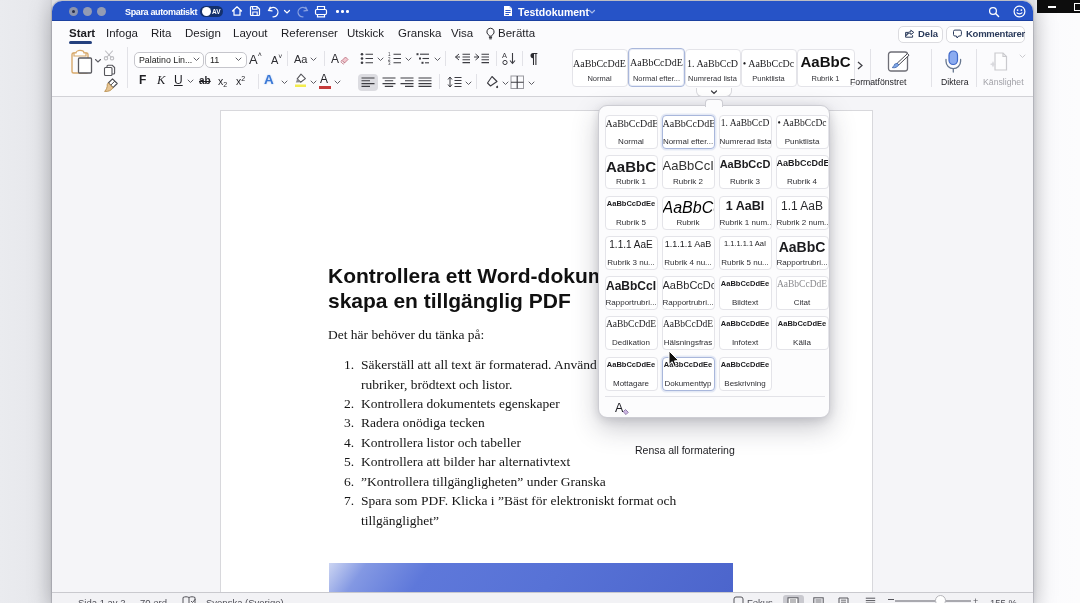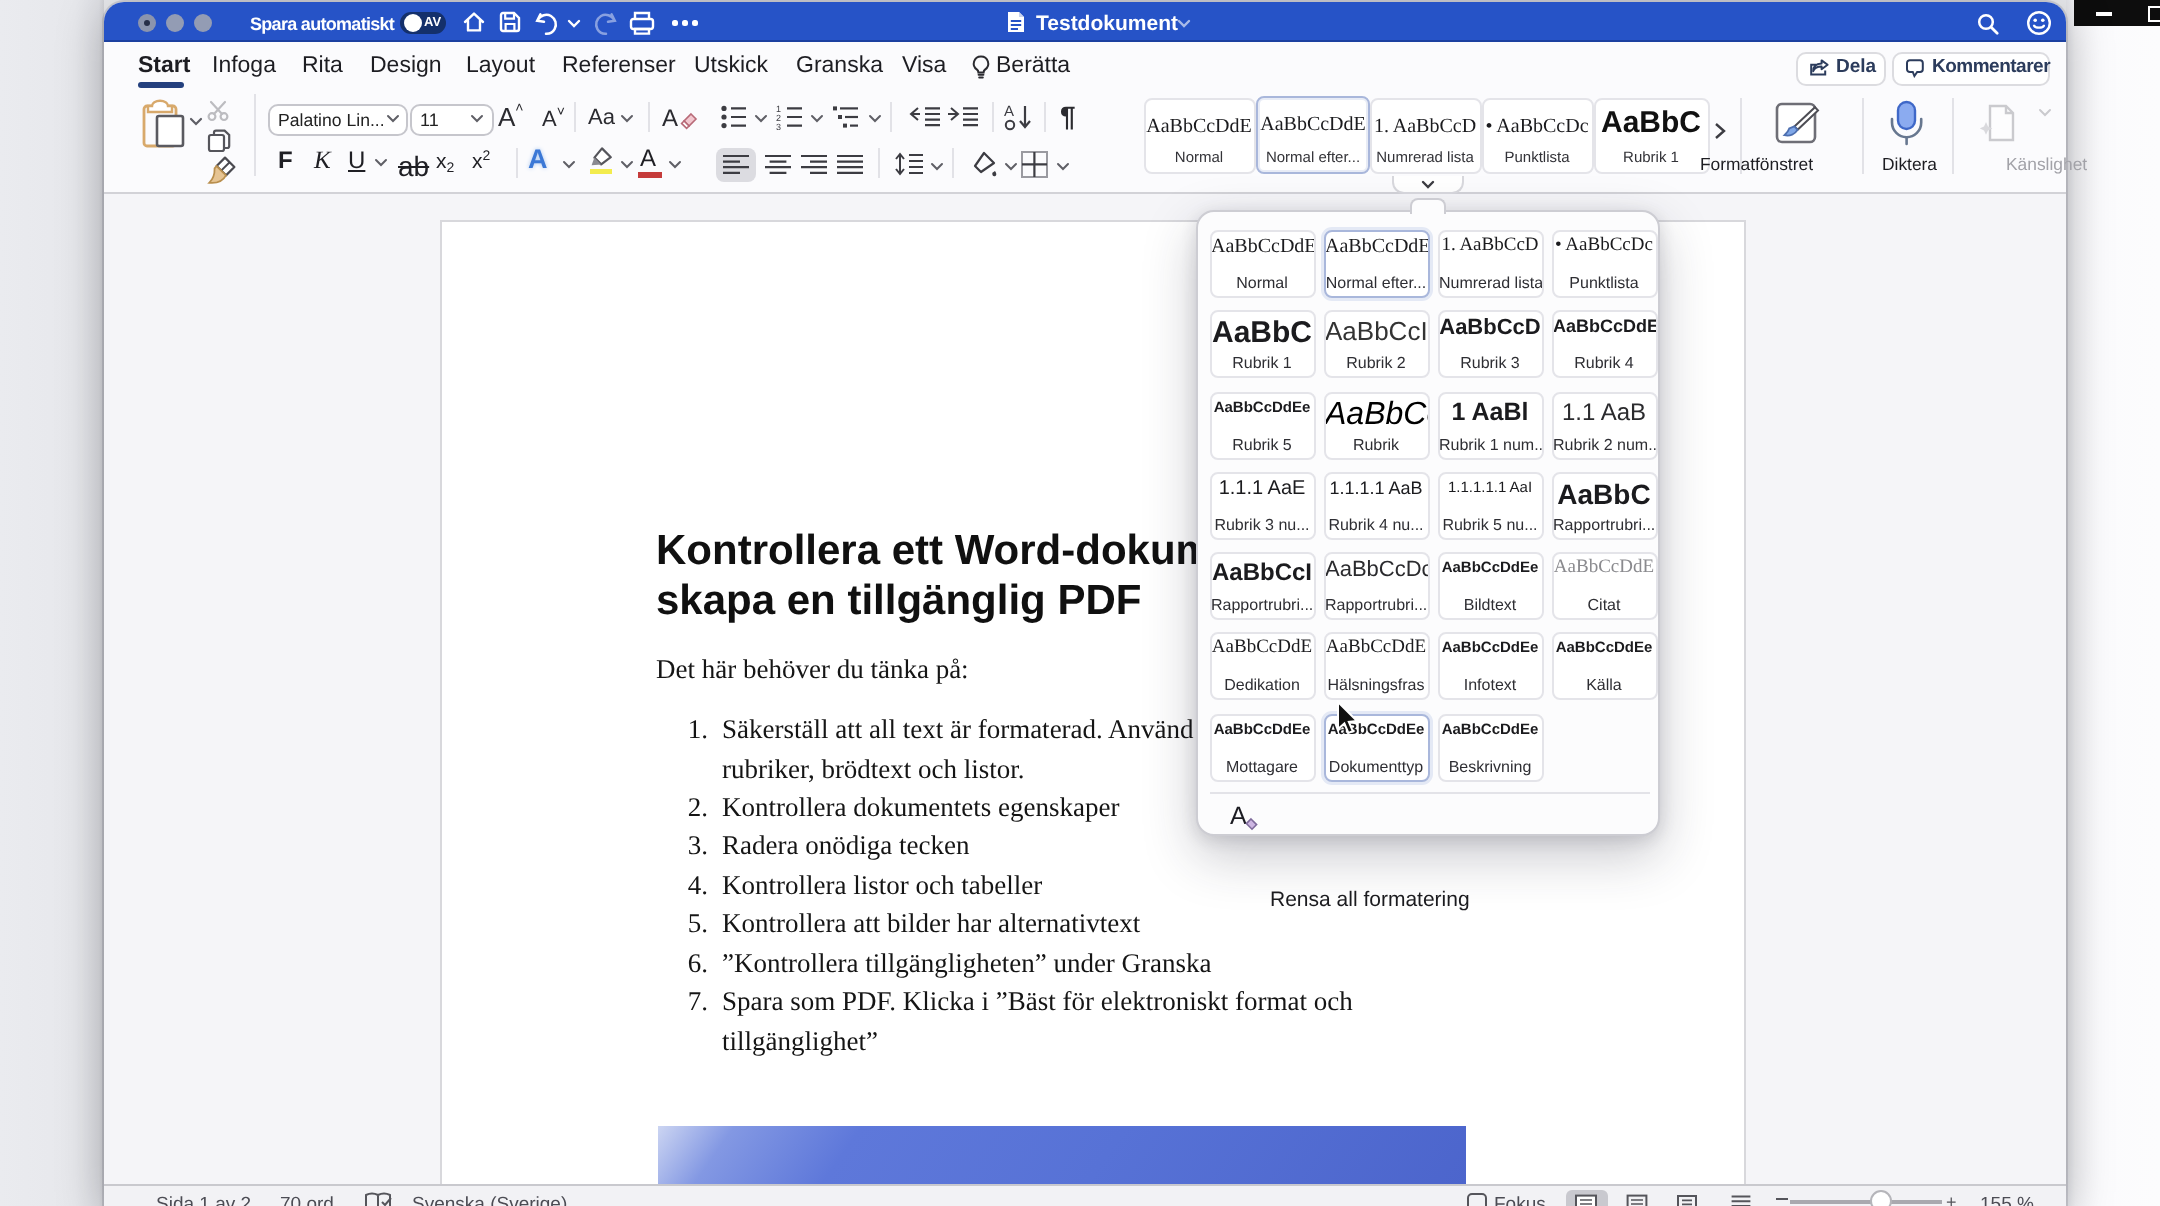--- a/index.html
+++ b/index.html
@@ -176,21 +176,21 @@
         <path d="M5.5 1 L8 3.5 L4.5 7 L2 4.5 Z" fill="#f2c7cf" stroke="#b86a78" stroke-width=".8"></path>
         <path d="M2 4.5 L0.8 5.7 L3.3 8.2 L4.5 7 Z" fill="#fff" stroke="#b86a78" stroke-width=".8"></path>
       </svg>
 
     <div class="abs" style="left:87px;top:27px;font-size:12px;font-weight:700;color:#1f1f24;">F</div>
     <div class="abs serif" style="left:105px;top:27px;font-size:12.5px;font-style:italic;color:#1f1f24;">K</div>
     <div class="abs" style="left:122px;top:27px;font-size:12px;color:#1f1f24;text-decoration:underline;">U</div>
     <svg class="abs" style="left:135px;top:33px;" width="7" height="5" viewBox="0 0 7 5">
         <path d="M1 1 L3.5 3.5 L6 1" fill="none" stroke="#5f5f66" stroke-width="1" stroke-linecap="round"></path>
       </svg>
-    <div class="abs" style="left:147px;top:29px;font-size:14px;color:#1f1f24;text-decoration:line-through;">ab</div>
+    <div class="abs" style="left:147px;top:29px;font-size:10px;color:#1f1f24;text-decoration:line-through;font-weight:bold;">ab</div>
     <div class="abs" style="left:166px;top:29px;font-size:10.5px;color:#1f1f24;">x<span style="font-size:7px;vertical-align:-2px;">2</span></div>
     <div class="abs" style="left:184px;top:29px;font-size:10.5px;color:#1f1f24;">x<span style="font-size:7px;vertical-align:4px;">2</span></div>
     <div class="abs vdiv" style="left:205.5px;top:28px;height:15px;"></div>
     <div class="abs" style="left:212px;top:26px;font-size:13.5px;font-weight:700;color:#3b78d6;text-shadow:0 0 2px #a8c6ef;">A</div>
     <svg class="abs" style="left:229px;top:34px;" width="7" height="5" viewBox="0 0 7 5">
         <path d="M1 1 L3.5 3.5 L6 1" fill="none" stroke="#5f5f66" stroke-width="1" stroke-linecap="round"></path>
       </svg>
     <svg class="abs" style="left:241px;top:27px;" width="14" height="14" viewBox="0 0 14 14">
         <path d="M8 1.2 L12.4 5.6 L7.6 9.2 L4.2 5.8 Z" fill="#fff" stroke="#55555b" stroke-width="1.1" stroke-linejoin="round"></path>
         <path d="M4.2 5.8 L7.6 9.2 L2.8 9.6 Z" fill="#8a8a90"></path>
@@ -332,21 +332,21 @@
         <path d="M11.3 18.8 V22" stroke="#67778f" stroke-width="1.3" stroke-linecap="round"></path>
       </svg>
     <div class="abs" style="left:889px;top:30.5px;font-size:8.7px;color:#1d1d22;">Diktera</div>
     <div class="abs vdiv" style="left:923.5px;top:3px;height:38px;"></div>
 
     <svg class="abs" style="left:938px;top:5px;opacity:.5;" width="20" height="22" viewBox="0 0 20 22">
         <path d="M5 2 H13 L16.5 5.5 V19 H5 Z" fill="#fff" stroke="#9a9aa0" stroke-width="1.2"></path>
         <path d="M13 2 V5.5 H16.5" fill="none" stroke="#9a9aa0" stroke-width="1.2"></path>
         <path d="M3 10 l1 2.2 2.2 1 -2.2 1 -1 2.2 -1-2.2 -2.2-1 2.2-1 Z" fill="#b9b9bf"></path>
       </svg>
-    <div class="abs" style="left:931px;top:30.5px;font-size:8.7px;color:#a2a2a8;margin-left:20px;">Känslighet</div>
+    <div class="abs" style="left:931px;top:30.5px;font-size:8.7px;color:#a2a2a8;">Känslighet</div>
     <svg class="abs" style="left:967px;top:8px;opacity:.5;" width="7" height="5" viewBox="0 0 7 5">
         <path d="M1 1 L3.5 3.5 L6 1" fill="none" stroke="#9a9aa0" stroke-width="1" stroke-linecap="round"></path>
       </svg>
   </div>
   <div class="abs" id="canvas">
     <div class="abs" id="page">
       <div class="abs" style="left:107px;top:152px;font-size:21px;font-weight:700;color:#101010;line-height:25px;white-space:nowrap;">Kontrollera ett Word-dokument och<br>skapa en tillgänglig PDF</div>
       <div class="abs serif" style="left:107px;top:216px;font-size:13.5px;color:#151515;">Det här behöver du tänka på:</div>
       <div class="abs serif" id="list" style="left:0;top:0;width:660px;font-size:13.5px;color:#151515;">
         <div class="ln num" style="top:246px;">1.</div>

